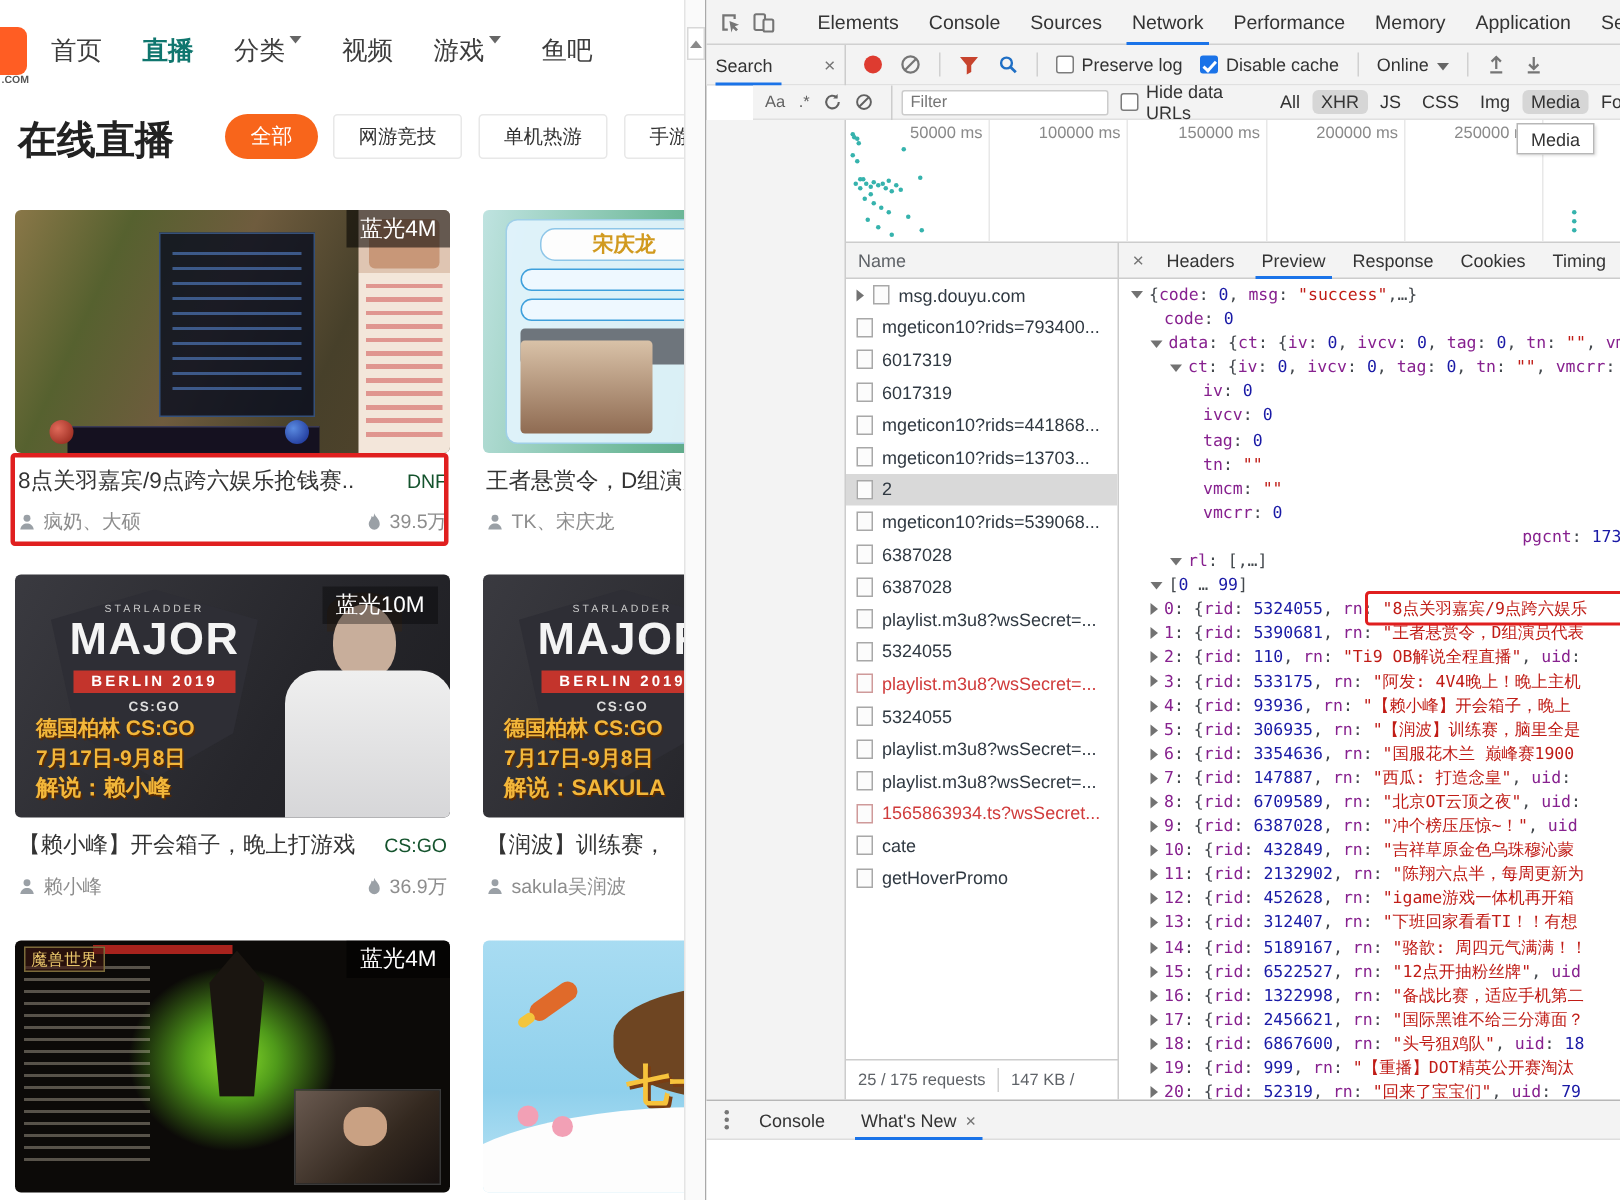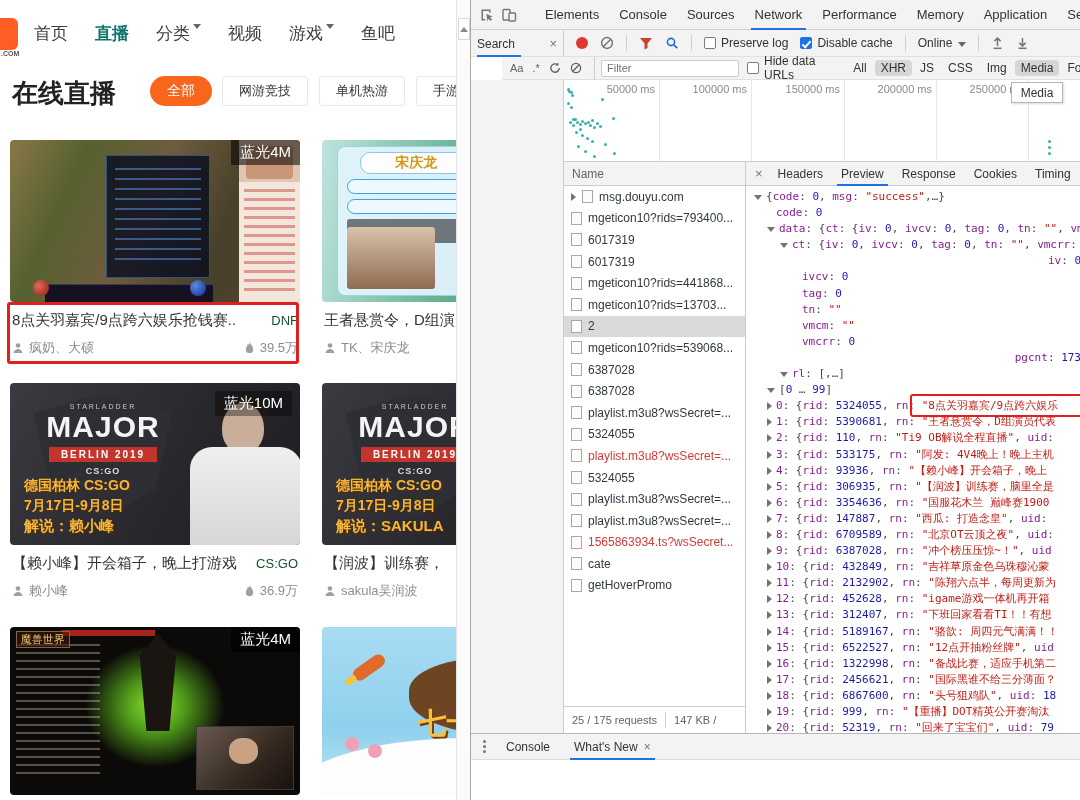--- a/index.html
+++ b/index.html
@@ -655,21 +655,21 @@
       <span>25 / 175 requests</span>
       <span class="vdiv"></span>
       <span>147 KB /</span>
     </div>
 
     <div id="dt-preview">
         <div class="pl" style="padding-left: 8px;"><span class="tri-d"></span><span class="tk-p">{</span><span class="tk-k">code</span><span class="tk-p">: </span><span class="tk-n">0</span><span class="tk-p">, </span><span class="tk-k">msg</span><span class="tk-p">: </span><span class="tk-s">"success"</span><span class="tk-p">,…}</span></div>
         <div class="pl" style="padding-left: 21px;"><span class="sp"></span><span class="tk-k">code</span><span class="tk-p">: </span><span class="tk-n">0</span></div>
         <div class="pl" style="padding-left: 21px;"><span class="tri-d"></span><span class="tk-k">data</span><span class="tk-p">: {</span><span class="tk-k">ct</span><span class="tk-p">: {</span><span class="tk-k">iv</span><span class="tk-p">: </span><span class="tk-n">0</span><span class="tk-p">, </span><span class="tk-k">ivcv</span><span class="tk-p">: </span><span class="tk-n">0</span><span class="tk-p">, </span><span class="tk-k">tag</span><span class="tk-p">: </span><span class="tk-n">0</span><span class="tk-p">, </span><span class="tk-k">tn</span><span class="tk-p">: </span><span class="tk-s">""</span><span class="tk-p">, </span><span class="tk-k">vmcrr</span></div>
         <div class="pl" style="padding-left: 34px;"><span class="tri-d"></span><span class="tk-k">ct</span><span class="tk-p">: {</span><span class="tk-k">iv</span><span class="tk-p">: </span><span class="tk-n">0</span><span class="tk-p">, </span><span class="tk-k">ivcv</span><span class="tk-p">: </span><span class="tk-n">0</span><span class="tk-p">, </span><span class="tk-k">tag</span><span class="tk-p">: </span><span class="tk-n">0</span><span class="tk-p">, </span><span class="tk-k">tn</span><span class="tk-p">: </span><span class="tk-s">""</span><span class="tk-p">, </span><span class="tk-k">vmcrr</span><span class="tk-p">: </span></div>
-        <div class="pl" style="padding-left: 47px; text-align: right;"><span class="sp"></span><span class="tk-k">iv</span><span class="tk-p">: </span><span class="tk-n">0</span></div>
+        <div class="pl" style="padding-left: 47px;"><span class="sp"></span><span class="tk-k">iv</span><span class="tk-p">: </span><span class="tk-n">0</span></div>
         <div class="pl" style="padding-left: 47px;"><span class="sp"></span><span class="tk-k">ivcv</span><span class="tk-p">: </span><span class="tk-n">0</span></div>
         <div class="pl" style="padding-left: 47px;"><span class="sp"></span><span class="tk-k">tag</span><span class="tk-p">: </span><span class="tk-n">0</span></div>
         <div class="pl" style="padding-left: 47px;"><span class="sp"></span><span class="tk-k">tn</span><span class="tk-p">: </span><span class="tk-s">""</span></div>
         <div class="pl" style="padding-left: 47px;"><span class="sp"></span><span class="tk-k">vmcm</span><span class="tk-p">: </span><span class="tk-s">""</span></div>
         <div class="pl" style="padding-left: 47px;"><span class="sp"></span><span class="tk-k">vmcrr</span><span class="tk-p">: </span><span class="tk-n">0</span></div>
         <div class="pl" style="padding-left: 34px; text-align: right;"><span class="sp"></span><span class="tk-k">pgcnt</span><span class="tk-p">: </span><span class="tk-n">173</span></div>
         <div class="pl" style="padding-left: 34px;"><span class="tri-d"></span><span class="tk-k">rl</span><span class="tk-p">: [,…]</span></div>
         <div class="pl" style="padding-left: 21px;"><span class="tri-d"></span><span class="tk-p">[</span><span class="tk-n">0</span><span class="tk-p"> … </span><span class="tk-n">99</span><span class="tk-p">]</span></div>
         <div class="pl" style="padding-left: 21px;"><span class="tri-r"></span><span class="tk-k">0</span><span class="tk-p">: {</span><span class="tk-k">rid</span><span class="tk-p">: </span><span class="tk-n">5324055</span><span class="tk-p">, </span><span class="tk-k">rn</span><span class="tk-p">: </span><span class="tk-s">"8点关羽嘉宾/9点跨六娱乐</span></div>
         <div class="pl" style="padding-left: 21px;"><span class="tri-r"></span><span class="tk-k">1</span><span class="tk-p">: {</span><span class="tk-k">rid</span><span class="tk-p">: </span><span class="tk-n">5390681</span><span class="tk-p">, </span><span class="tk-k">rn</span><span class="tk-p">: </span><span class="tk-s">"王者悬赏令，D组演员代表</span></div>

